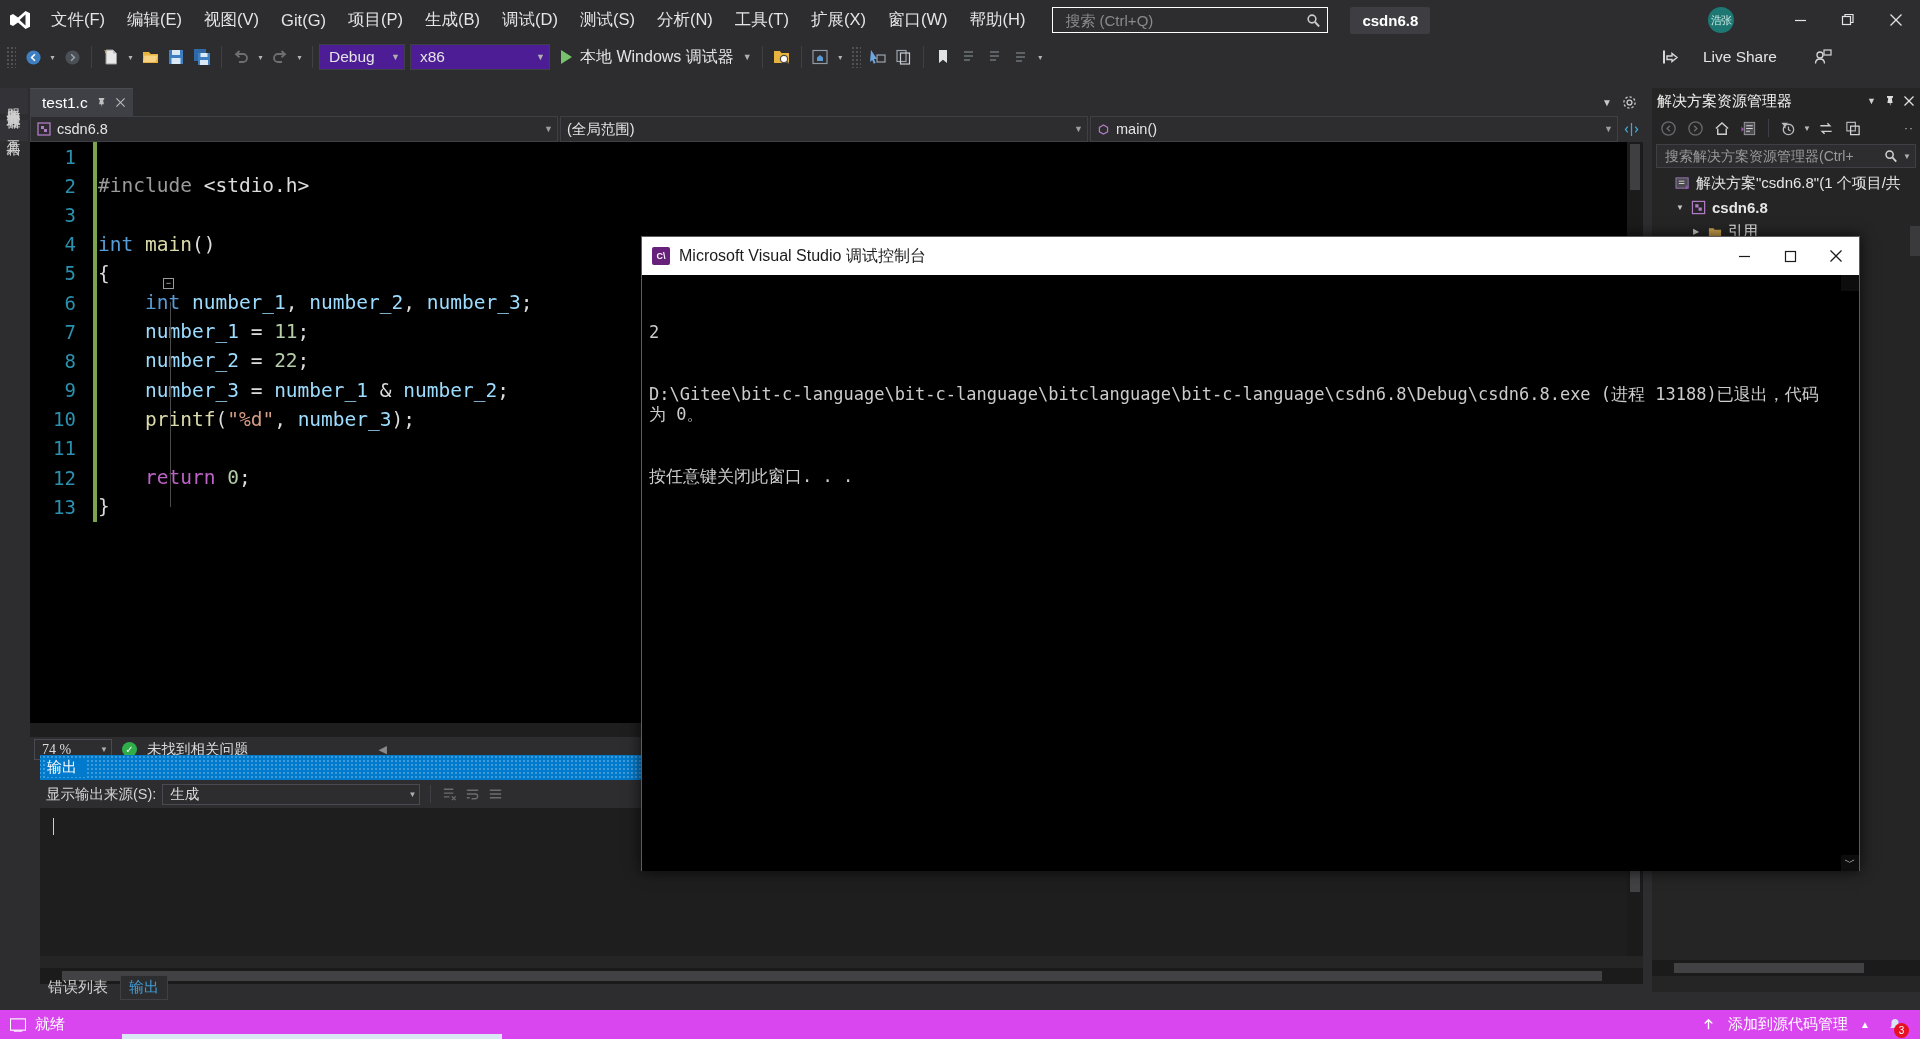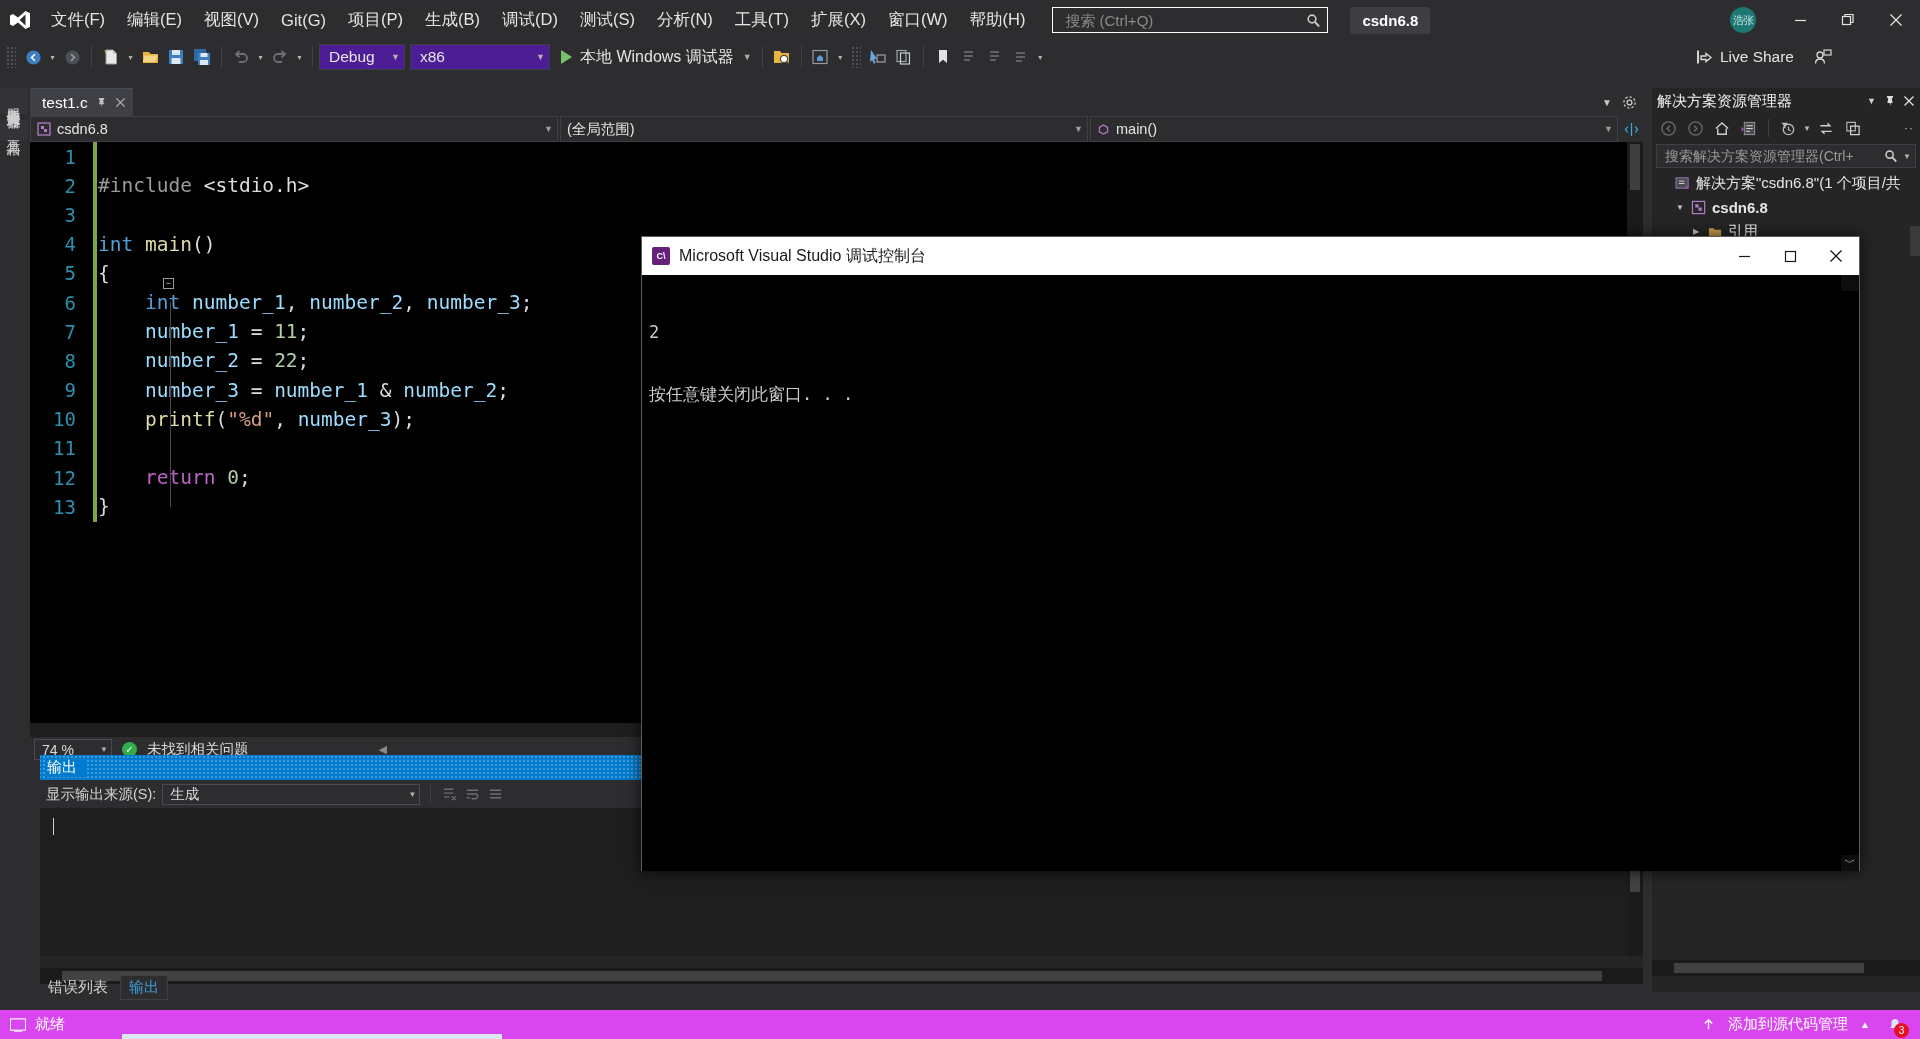--- a/index.html
+++ b/index.html
@@ -36,21 +36,21 @@
   .sol-badge {
     margin-left: 22px; background: #3d3d42; color: #ffffff; font-size: 15px;
     font-weight: bold; padding: 5px 12px; border-radius: 2px; white-space: nowrap;
   }
   .titlebar-right {
     position: absolute; right: 0; top: 0; height: 40px; display: flex; align-items: center;
   }
   .avatar {
     width: 26px; height: 26px; border-radius: 50%; background: #1d7874;
     color: #cdeae7; font-size: 11px; display: flex; align-items: center;
-    justify-content: center; margin-right: 20px; letter-spacing: -1px;
+    justify-content: center; margin-right: 42px; letter-spacing: -1px;
   }
   .wbtn {
     width: 48px; height: 40px; display: flex; align-items: center; justify-content: center;
     color: #e4e4e4;
   }
 
   
   .toolbar {
     position: absolute; left: 0; top: 40px; width: 1920px; height: 34px;
     background: #2d2d30; display: flex; align-items: center; padding-left: 6px;
@@ -72,21 +72,21 @@
     height: 28px; display: flex; align-items: center; color: #e4e4e4;
     font-size: 16px; padding: 0 4px 0 6px; white-space: nowrap;
   }
   .play-tri {
     width: 0; height: 0; border-left: 11px solid #76c36b;
     border-top: 7px solid transparent; border-bottom: 7px solid transparent;
     margin-right: 8px;
   }
   .liveshare {
     position: absolute; right: 88px; top: 40px; height: 34px; display: flex;
-    align-items: center; color: #e4e4e4; font-size: 15.5px; gap: 6px;
+    align-items: center; color: #e4e4e4; font-size: 15.5px; gap: 23px;
   }
 
   
   .vtabs { position: absolute; left: 0; top: 88px; width: 26px; }
   .vtab {
     writing-mode: vertical-rl; background: #333337; color: #cfcfcf; font-size: 14px;
     padding: 9px 5px; margin-bottom: 6px; letter-spacing: 1px; cursor: default;
   }
 
   
@@ -134,21 +134,21 @@
     color: #c8c8c8; font-size: 9px; line-height: 9px; text-align:center;
   }
   .vline { position: absolute; width: 1px; background: #4a4a4a; }
   .code-vscroll { position: absolute; right: 0; top: 0; width: 16px; height: 100%; background: #1b1b1c; }
   .code-vscroll .thumb { position:absolute; top: 2px; left: 3px; width: 10px; height: 46px; background: #3f3f42; }
   .zoom-bar {
     height: 25px; background: #2d2d30; display: flex; align-items: center; gap: 10px; padding-left: 4px;
   }
   .zoom-combo {
     width: 78px; height: 21px; border: 1px solid #4a4a52; color: #dcdcdc; font-size: 14px;
-    display: flex; align-items: center; justify-content: space-between; padding: 0 3px 0 7px;
+    display: flex; align-items: center; justify-content: space-between; padding: 0 3px 0 7px; font-family: Liberation Serif, serif;
   }
   .ok-circle {
     width: 15px; height: 15px; border-radius: 50%; background: #2fae4a; color: #fff;
     font-size: 10px; display: flex; align-items: center; justify-content: center;
   }
 
   
   .outpanel { position: absolute; left: 40px; top: 755px; width: 1603px; height: 229px; background: #252526; }
   .outpanel-title {
     height: 25px; background: #007acc; color: #ffffff; font-size: 15px;
@@ -785,20 +785,21 @@
         <div class="cwbtn close">
           <svg width="14" height="14" viewBox="0 0 14 14">
               <line x1="1.5" y1="1.5" x2="12.5" y2="12.5" stroke="currentColor" stroke-width="1.3"></line>
               <line x1="12.5" y1="1.5" x2="1.5" y2="12.5" stroke="currentColor" stroke-width="1.3"></line>
             </svg>
         </div>
       </div>
     </div>
     <div class="console-body">
       <div>2</div>
+      <div>D:\Gitee\bit-c-language\bit-c-language\bitclanguage\bit-c-language\csdn6.8\Debug\csdn6.8.exe (进程 13188)已退出，代码为 0。</div>
       <div>按任意键关闭此窗口. . .</div>
       <div class="console-scroll">
         <div class="arr">︿</div>
         <div class="trk"></div>
         <div class="arr bot">﹀</div>
       </div>
     </div>
   </div>
 
   <div class="statusbar">

